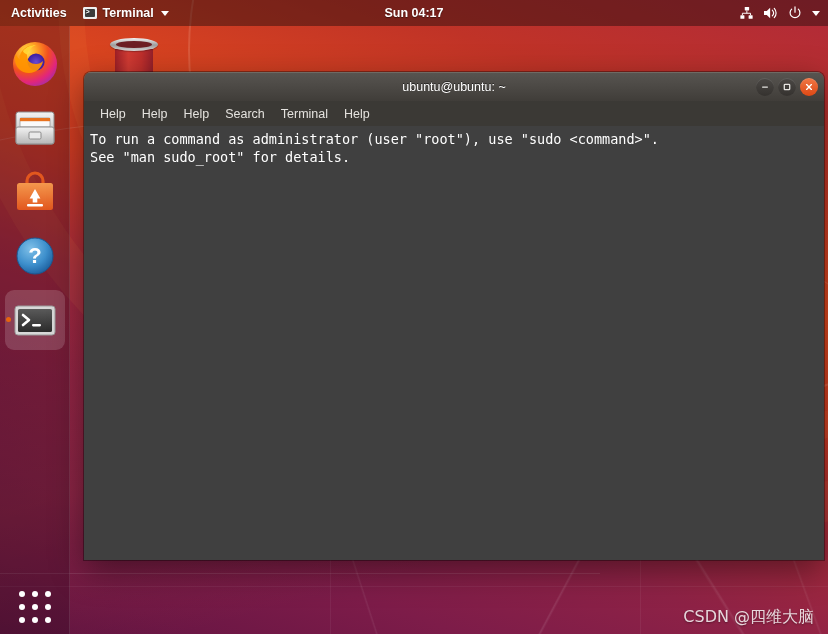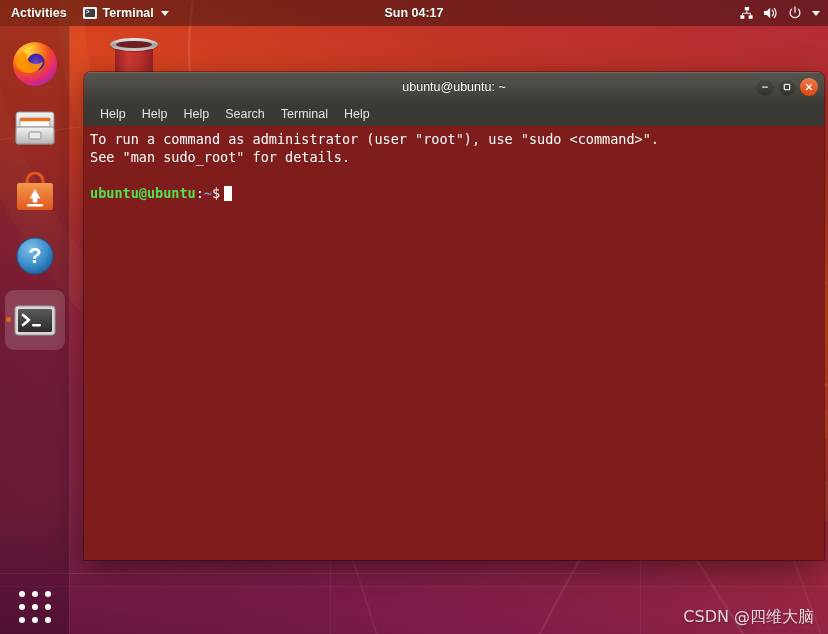--- a/index.html
+++ b/index.html
@@ -174,21 +174,21 @@
     height:25px; flex:0 0 25px;
     background:#3b3935;
     display:flex; align-items:center; padding-left:8px; gap:0px;
   }
   .menu-item{
     color:#e4e2de; font-size:12.5px; padding:2px 8px; cursor:pointer; line-height:16px;
     border-radius:2px;
   }
   #term-body{
     flex:1 1 auto;
-    background:#7f1d1d;
+    background:#404040;
     padding:4px 5px 0 6px;
     font-family:"DejaVu Sans Mono","Liberation Mono",monospace;
     font-size:13.5px;
     line-height:18px;
     color:#ffffff;
     overflow:hidden;
     white-space:pre;
   }
   .green{ color:#4fe44f; font-weight:bold; }
   .blue{ color:#729fcf; font-weight:bold; }
@@ -401,16 +401,16 @@
 
   <div id="menubar">
     <div class="menu-item">Help</div>
     <div class="menu-item">Help</div>
     <div class="menu-item">Help</div>
     <div class="menu-item">Search</div>
     <div class="menu-item">Terminal</div>
     <div class="menu-item">Help</div>
   </div>
 
-  <div id="term-body"><div>To run a command as administrator (user "root"), use "sudo &lt;command&gt;".</div><div>See "man sudo_root" for details.</div><div>&nbsp;</div><div><span class="green">ubuntu@ubuntu</span><span class="white">:</span><span class="blue">~</span><span class="white">$</span><span class="cursor"></span></div></div>
+  <div id="term-body"><div>To run a command as administrator (user "root"), use "sudo &lt;command&gt;".</div><div>See "man sudo_root" for details.</div><div>&nbsp;</div></div>
 </div>
 
 <div id="watermark">CSDN @四维大脑</div>
 
 </body></html>

